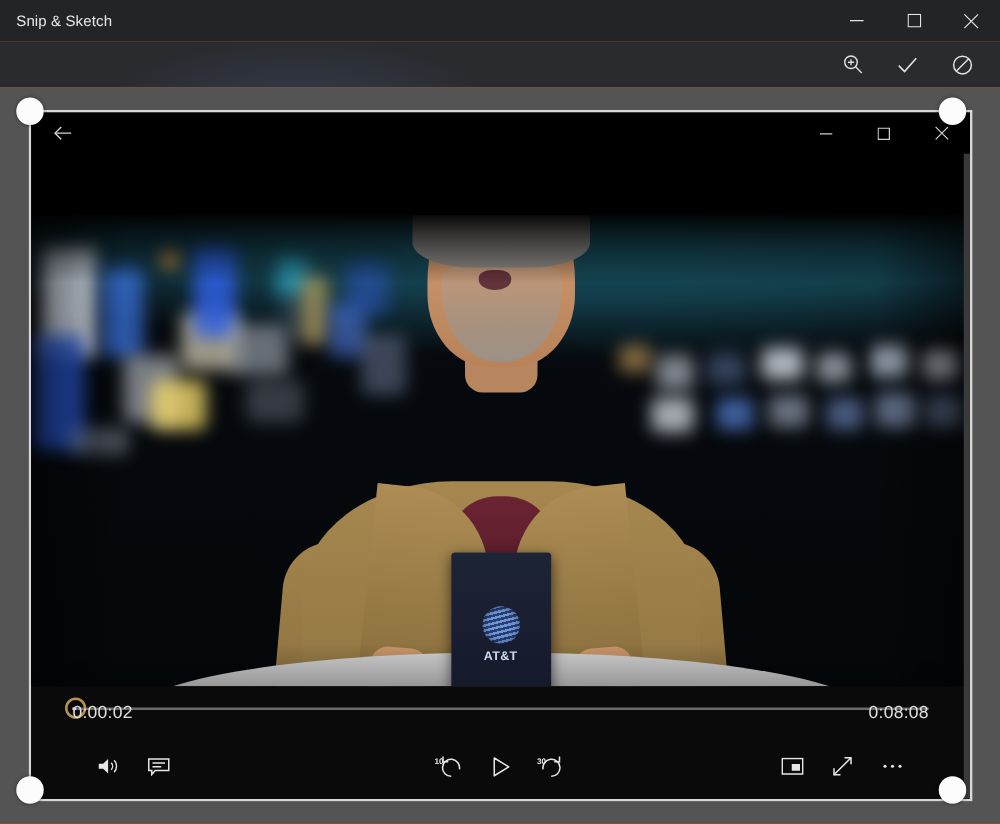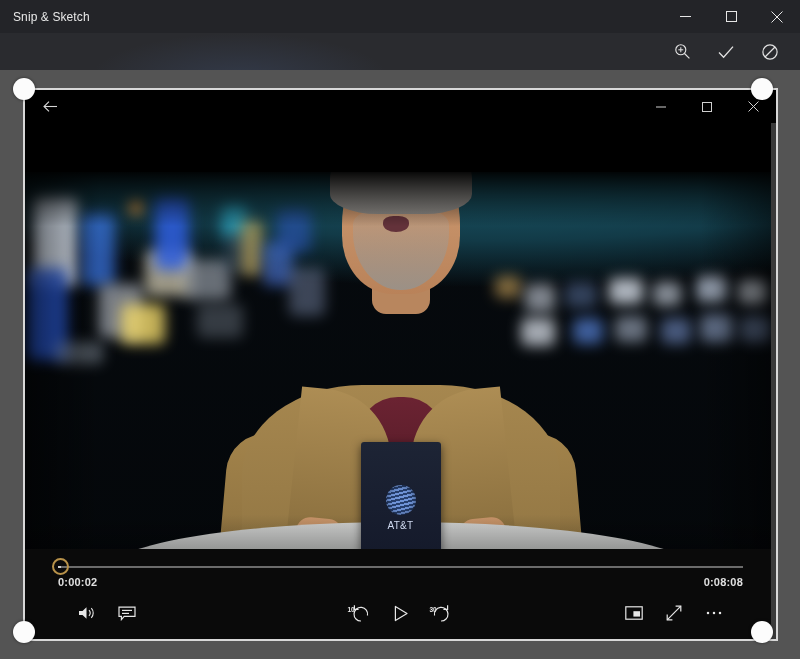--- a/index.html
+++ b/index.html
@@ -263,21 +263,21 @@
   #att-globe {
     width: 30px; height: 30px; border-radius: 50%;
     background:
       repeating-linear-gradient(-14deg,
         #6f94d8 0px, #6f94d8 2px,
         #27406f 2px, #27406f 4px);
     box-shadow: inset 0 0 6px rgba(0,0,0,.5);
   }
   #att-text {
     margin-top: 5px;
-    color: #cfd9ef; font-size: 10px; font-weight: normal;
+    color: #cfd9ef; font-size: 10px; font-weight: bold;
     letter-spacing: .3px;
   }
 
   
   #player-controls {
     position: relative;
     width: 100%; height: 90px;
     background: #0a0a0a;
     flex: 0 0 auto;
   }
@@ -289,22 +289,22 @@
   #scrub-progress {
     position: absolute; left: 0; top: 0; height: 2px;
     width: 0.4%; background: #cfcfcf;
   }
   #scrub-thumb {
     position: absolute; left: 27px; top: 9px;
     width: 17px; height: 17px; border-radius: 50%;
     border: 2.5px solid #b8924a; background: transparent;
   }
   .time-label {
-    position: absolute; top: 27px;
-    color: #e0e0e0; font-size: 11px; letter-spacing: .2px; font-weight: bold;
+    position: absolute; top: 12px;
+    color: #e0e0e0; font-size: 14px; letter-spacing: .2px;
   }
   #time-current { left: 33px; }
   #time-duration { right: 33px; }
 
   #buttons-row {
     position: absolute; left: 0; right: 0; top: 44px; height: 40px;
   }
   .ctrl-group { position: absolute; top: 0; display: flex; align-items: center; height: 40px; }
   #group-left   { left: 42px; }
   #group-center { left: 50%; transform: translateX(-50%); }

